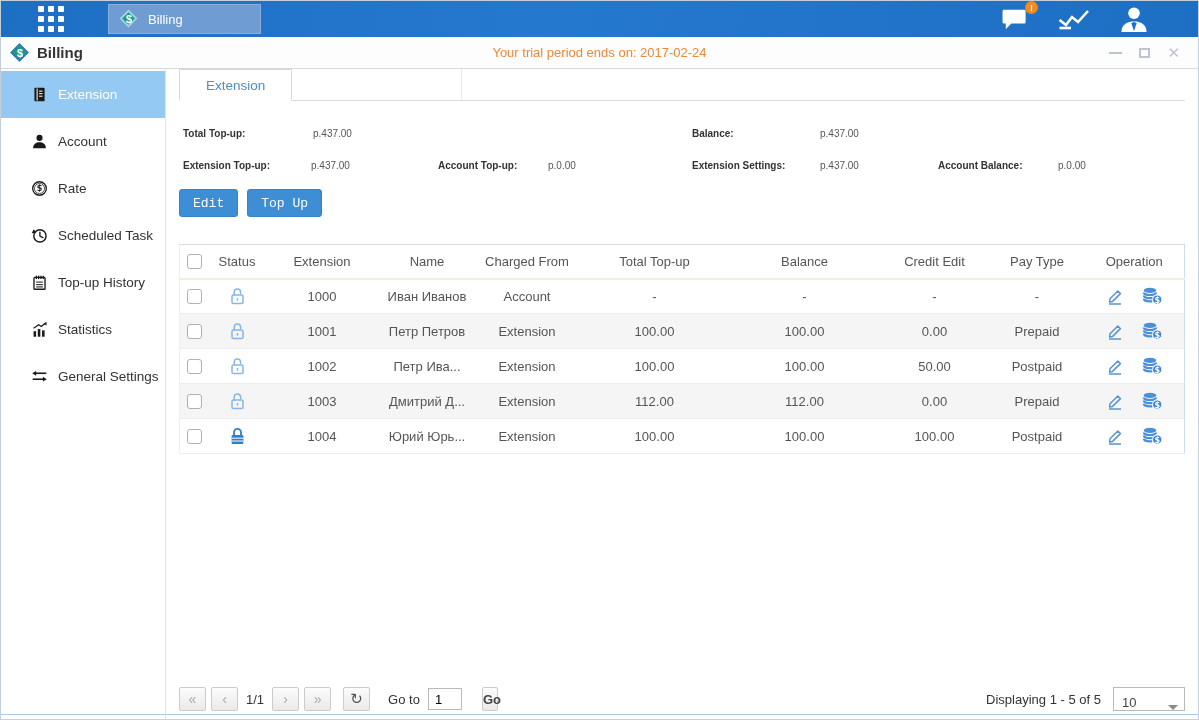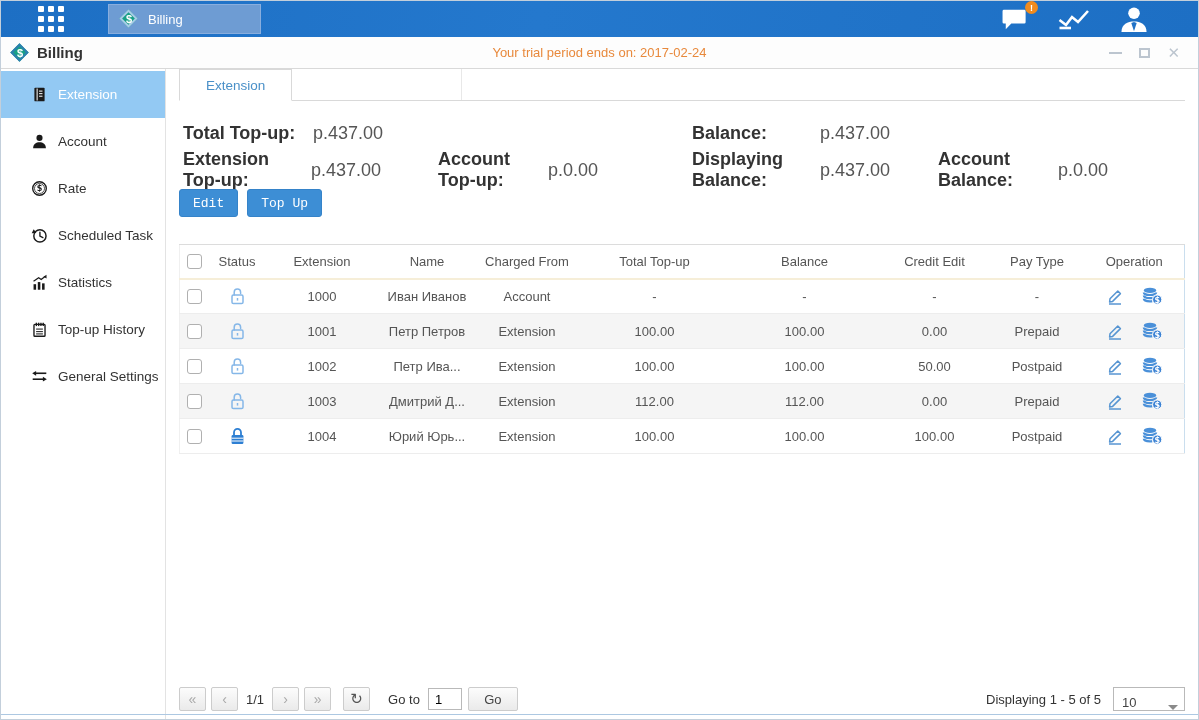--- a/index.html
+++ b/index.html
@@ -48,21 +48,21 @@
   .content { flex:1; position:relative; padding:0 13px; }
 
   
   .tabstrip { height:32px; border-bottom:1px solid #d9d9d9; display:flex; }
   .tab { height:32px; padding:0 26px; border:1px solid #d9d9d9; border-bottom:1px solid #fff;
          margin-bottom:-1px; display:flex; align-items:center; color:#4a90c8; font-size:13.5px;
          background:#fff; cursor:pointer; }
   .tab-spacer { width:170px; border-right:1px solid #e8e8e8; height:31px; }
 
   
-  .summary { padding:16px 0 0 4px; font-size:18px; }
+  .summary { padding:16px 0 0 4px; font-size:10px; }
   .summary-row { height:32px; align-items:center; display:grid; }
   .summary-row.r1 { grid-template-columns:130px 379px 128px auto; }
   .summary-row.r2 { grid-template-columns:128px 127px 110px 144px 128px 118px 120px auto; }
   .sum-label { font-weight:bold; color:#333; }
   .sum-value { color:#555; }
 
   
   .toolbar { margin-top:8px; display:flex; gap:9px; }
   .btn { height:28px; background:#3d8ed5; border:1px solid #3583c9; border-radius:3px; color:#fff;
          font-size:13px; padding:0 13px; cursor:pointer; font-family:Liberation Mono, monospace; }
@@ -84,23 +84,23 @@
   .pagination { position:absolute; left:13px; right:13px; bottom:8px; height:28px; display:flex;
                 align-items:center; font-size:13px; color:#333; }
   .pager-btn { width:27px; height:24px; border:1px solid #ccc; background:linear-gradient(#fcfcfc,#eaeaea);
                color:#a9a9a9; font-size:14px; display:flex; align-items:center; justify-content:center;
                border-radius:2px; margin-right:5px; cursor:pointer; }
   .pager-btn.refresh { color:#555; font-size:15px; margin-left:7px; }
   .page-indicator { margin:0 8px 0 3px; }
   .goto-label { margin-left:13px; margin-right:8px;text-align:center; }
   .goto-input { width:34px; height:22px; border:1px solid #b9b9b9; font-size:13px; padding-left:6px;
                 font-family:"Liberation Sans",sans-serif; }
-  .go-btn { width:50px; height:24px; border:1px solid #ccc; background:linear-gradient(#fcfcfc,#eaeaea);
-            border-radius:2px; font-size:13px; color:#444; margin-left:6px; cursor:pointer;
-            font-family:"Liberation Sans",sans-serif; }
+  .go-btn { width:16px; height:24px; border:1px solid #ccc; background:linear-gradient(#fcfcfc,#eaeaea);
+            border-radius:2px; font-size:13px; color:#444; margin-left:20px; cursor:pointer;
+            font-family:"Liberation Sans",sans-serif;font-weight:bold; }
   .pager-right { margin-left:auto; display:flex; align-items:center; }
   .display-info { margin-right:12px; }
   .page-size-select { width:72px; height:24px; border:1px solid #b9b9b9; background:#fff; display:flex;
                       align-items:flex-end; cursor:pointer; }
   .page-size-select .val { padding-left:8px; color:#444; }
   .caret { margin-left:auto; margin-right:6px; width:0; height:0; border-left:5px solid transparent;
            border-right:5px solid transparent; border-top:5px solid #8a8a8a; }
   .bottom-frame { position:absolute; left:0; right:0; bottom:4px; height:1px; background:#adc8e2; }
 </style>
 </head>
@@ -206,47 +206,47 @@
               <circle cx="10.5" cy="10.5" r="7.2" fill="none" stroke="#1a1a1a" stroke-width="1.7"></circle>
               <polygon points="0.8,7.4 6.4,7.2 3.2,2.6" fill="#1a1a1a"></polygon>
               <path d="M10.5,6.2 V10.7 L14,12.5" fill="none" stroke="#1a1a1a" stroke-width="1.6" stroke-linecap="round"></path>
             </svg>
           </span>
           <span class="side-label">Scheduled Task</span>
         </div>
         <div class="side-item">
           <span class="side-icon">
             <svg width="17" height="17" viewBox="0 0 20 20">
-              <rect x="3" y="12" width="3" height="6.5" fill="#1a1a1a"></rect>
-              <rect x="8" y="9.5" width="3" height="9" fill="#1a1a1a"></rect>
-              <rect x="13" y="11" width="3" height="7.5" fill="#1a1a1a"></rect>
-              <path d="M3,8.5 L9,4.5 L12,6.5 L16.5,3" fill="none" stroke="#1a1a1a" stroke-width="1.5"></path>
-              <polygon points="18.2,1 18.3,5.4 14.7,3.2" fill="#1a1a1a"></polygon>
-            </svg>
-          </span>
-          <span class="side-label">Statistics</span>
-        </div>
-        <div class="side-item">
-          <span class="side-icon">
-            <svg width="17" height="17" viewBox="0 0 20 20">
               <rect x="3.5" y="4" width="13" height="14" rx="1" fill="none" stroke="#1a1a1a" stroke-width="1.6"></rect>
               <line x1="6.3" y1="2" x2="6.3" y2="6" stroke="#1a1a1a" stroke-width="1.6"></line>
               <line x1="9" y1="2" x2="9" y2="6" stroke="#1a1a1a" stroke-width="1.6"></line>
               <line x1="11.7" y1="2" x2="11.7" y2="6" stroke="#1a1a1a" stroke-width="1.6"></line>
               <line x1="14.4" y1="2" x2="14.4" y2="6" stroke="#1a1a1a" stroke-width="1.6"></line>
               <line x1="6" y1="9.5" x2="14" y2="9.5" stroke="#1a1a1a" stroke-width="1.2"></line>
               <line x1="6" y1="12.5" x2="14" y2="12.5" stroke="#1a1a1a" stroke-width="1.2"></line>
               <line x1="6" y1="15.2" x2="14" y2="15.2" stroke="#1a1a1a" stroke-width="1.2"></line>
             </svg>
           </span>
           <span class="side-label">Top-up History</span>
         </div>
         <div class="side-item">
           <span class="side-icon">
             <svg width="17" height="17" viewBox="0 0 20 20">
+              <rect x="3" y="12" width="3" height="6.5" fill="#1a1a1a"></rect>
+              <rect x="8" y="9.5" width="3" height="9" fill="#1a1a1a"></rect>
+              <rect x="13" y="11" width="3" height="7.5" fill="#1a1a1a"></rect>
+              <path d="M3,8.5 L9,4.5 L12,6.5 L16.5,3" fill="none" stroke="#1a1a1a" stroke-width="1.5"></path>
+              <polygon points="18.2,1 18.3,5.4 14.7,3.2" fill="#1a1a1a"></polygon>
+            </svg>
+          </span>
+          <span class="side-label">Statistics</span>
+        </div>
+        <div class="side-item">
+          <span class="side-icon">
+            <svg width="17" height="17" viewBox="0 0 20 20">
               <line x1="4" y1="6.2" x2="18" y2="6.2" stroke="#1a1a1a" stroke-width="1.9"></line>
               <polygon points="6,3.4 1.4,6.2 6,9" fill="#1a1a1a"></polygon>
               <line x1="2" y1="13.2" x2="16" y2="13.2" stroke="#1a1a1a" stroke-width="1.9"></line>
               <polygon points="14,10.4 18.6,13.2 14,16" fill="#1a1a1a"></polygon>
             </svg>
           </span>
           <span class="side-label">General Settings</span>
         </div>
       </aside>
 
@@ -263,21 +263,21 @@
           <span class="sum-label">Total Top-up:</span>
           <span class="sum-value">p.437.00</span>
           <span class="sum-label">Balance:</span>
           <span class="sum-value">p.437.00</span>
         </div>
         <div class="summary-row r2">
           <span class="sum-label">Extension Top-up:</span>
           <span class="sum-value">p.437.00</span>
           <span class="sum-label">Account Top-up:</span>
           <span class="sum-value">p.0.00</span>
-          <span class="sum-label">Displaying Balance:</span>
+          <span class="sum-label">Extension Settings:</span>
           <span class="sum-value">p.437.00</span>
           <span class="sum-label">Account Balance:</span>
           <span class="sum-value">p.0.00</span>
         </div>
       </div>
 
       <div class="toolbar">
         <button class="btn">Edit</button>
         <button class="btn">Top Up</button>
       </div>

